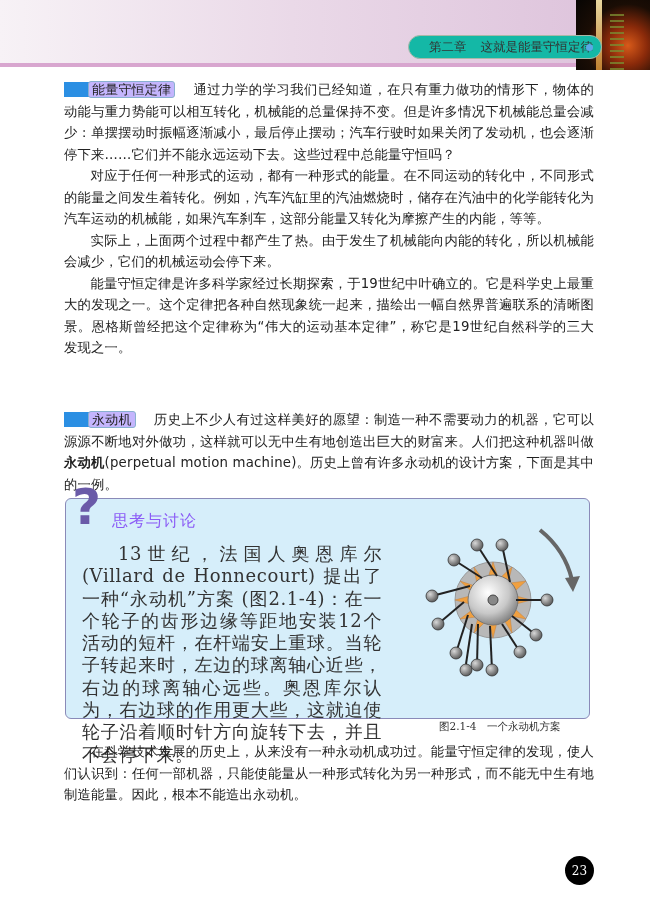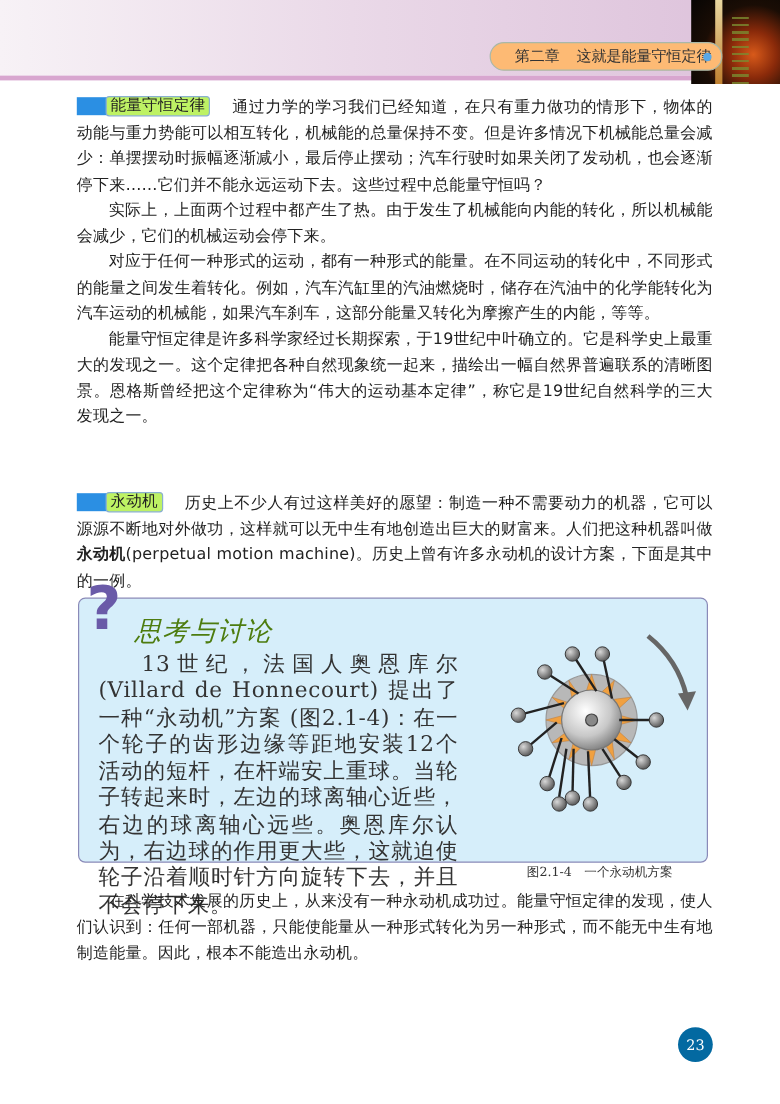--- a/index.html
+++ b/index.html
@@ -7,63 +7,63 @@
          font-family:"DejaVu Sans", sans-serif; color:#222; }
   .header-bg { position:absolute; left:0; top:0; width:650px; height:63px;
                background:linear-gradient(90deg,#f7f2f6 0%,#ead9e8 45%,#dcc0da 100%); }
   .header-line { position:absolute; left:0; top:63px; width:650px; height:4px; background:#d8a6cf; }
   .header-photo { position:absolute; left:576px; top:0; width:74px; height:70px;
                   background:radial-gradient(circle at 70% 65%, #d85a1a 0%, #8a2a0a 28%, #1a0d05 60%, #070503 100%); }
   .header-photo .tower { position:absolute; left:20px; top:0; width:6px; height:70px; background:linear-gradient(180deg,#e8d7a0,#c08030); }
   .header-photo .tower2 { position:absolute; left:34px; top:10px; width:14px; height:60px;
      background:repeating-linear-gradient(0deg,#7a8a30 0 2px,transparent 2px 6px); opacity:.8; }
   .chapter-pill { position:absolute; left:408px; top:35px; width:194px; height:24px; border-radius:12px;
-                  background:#fdba74; border:1px solid #a9b8a8; box-sizing:border-box;
+                  background:#14b8a6; border:1px solid #a9b8a8; box-sizing:border-box;
                   display:flex; align-items:center; padding-left:20px; font-size:12.5px; color:#333; }
   .chapter-pill .num { margin-right:14px; }
   .chapter-pill .dot { position:absolute; right:8px; top:8px; width:7px; height:7px; border-radius:50%; background:#5aa8e6; }
   .content { position:absolute; left:64px; width:530px; font-size:13.3px; line-height:21.5px; letter-spacing:0.2px; text-align:justify; }
   p { margin:0; }
   .indent { text-indent:2em; }
   .tag { display:inline-block; position:relative; height:17px; line-height:17px; vertical-align:1px; margin-right:18px; }
   .tag .blue { display:inline-block; width:26px; height:15px; background:#2b8fe3; vertical-align:middle; }
-  .tag .lbl { display:inline-block; background:#bef264; border:1px solid #8ab0d0; border-radius:3px; padding:0 3px;
+  .tag .lbl { display:inline-block; background:#c4b5fd; border:1px solid #8ab0d0; border-radius:3px; padding:0 3px;
               font-size:13px; margin-left:-2px; vertical-align:middle; height:15px; line-height:15px; }
   b.em { font-weight:bold; }
   .discuss { position:absolute; left:65px; top:498px; width:525px; height:221px; box-sizing:border-box;
              background:#d6eefa; border:1.5px solid #8a8ab8; border-radius:6px; }
   .qmark { position:absolute; left:72px; top:482px; font-size:50px; font-weight:bold; color:#6a5aa8;
            font-family:"DejaVu Sans", sans-serif; line-height:50px; }
-  .discuss-title { position:absolute; left:112px; top:511px; font-size:22px; color:#4d7c0f; letter-spacing:1px;font-style:italic; }
+  .discuss-title { position:absolute; left:112px; top:511px; font-size:16px; color:#8b5cf6; letter-spacing:1px; }
   .discuss-text { position:absolute; left:82px; top:543px; width:300px; font-size:18px; line-height:22.3px;
                   font-family:"DejaVu Serif", serif; color:#333; text-align:justify; letter-spacing:0.6px; }
   .figure { position:absolute; left:420px; top:520px; width:170px; height:160px; }
   .caption { position:absolute; left:439px; top:720px; font-size:10.5px; color:#333; font-family:"DejaVu Serif", serif; }
-  .page-num { position:absolute; left:565px; top:856px; width:29px; height:29px; border-radius:50%; background:#0369a1;
+  .page-num { position:absolute; left:565px; top:856px; width:29px; height:29px; border-radius:50%; background:#000000;
               color:#fff; font-size:12px; display:flex; align-items:center; justify-content:center; font-family:"DejaVu Serif", serif; }
 </style>
 </head>
 <body>
 
 <div class="header-bg"></div>
 <div class="header-line"></div>
 <div class="header-photo">
   <div class="tower"></div>
   <div class="tower2"></div>
 </div>
 <div class="chapter-pill">
   <span class="num">第二章</span>
   <span>这就是能量守恒定律</span>
   <span class="dot"></span>
 </div>
 
 <div class="content" style="top:79px;">
   <p><span class="tag"><span class="blue"></span><span class="lbl">能量守恒定律</span></span><span>通过力学的学习我们已经知道，在只有重力做功的情形下，物体的动能与重力势能可以相互转化，机械能的总量保持不变。但是许多情况下机械能总量会减少：单摆摆动时振幅逐渐减小，最后停止摆动；汽车行驶时如果关闭了发动机，也会逐渐停下来……它们并不能永远运动下去。这些过程中总能量守恒吗？</span></p>
+  <p class="indent">对应于任何一种形式的运动，都有一种形式的能量。在不同运动的转化中，不同形式的能量之间发生着转化。例如，汽车汽缸里的汽油燃烧时，储存在汽油中的化学能转化为汽车运动的机械能，如果汽车刹车，这部分能量又转化为摩擦产生的内能，等等。</p>
   <p class="indent">实际上，上面两个过程中都产生了热。由于发生了机械能向内能的转化，所以机械能会减少，它们的机械运动会停下来。</p>
-  <p class="indent">对应于任何一种形式的运动，都有一种形式的能量。在不同运动的转化中，不同形式的能量之间发生着转化。例如，汽车汽缸里的汽油燃烧时，储存在汽油中的化学能转化为汽车运动的机械能，如果汽车刹车，这部分能量又转化为摩擦产生的内能，等等。</p>
   <p class="indent">能量守恒定律是许多科学家经过长期探索，于19世纪中叶确立的。它是科学史上最重大的发现之一。这个定律把各种自然现象统一起来，描绘出一幅自然界普遍联系的清晰图景。恩格斯曾经把这个定律称为“伟大的运动基本定律”，称它是19世纪自然科学的三大发现之一。</p>
 </div>
 
 <div class="content" style="top:409px;">
   <p><span class="tag"><span class="blue"></span><span class="lbl">永动机</span></span><span>历史上不少人有过这样美好的愿望：制造一种不需要动力的机器，它可以源源不断地对外做功，这样就可以无中生有地创造出巨大的财富来。人们把这种机器叫做</span><b class="em">永动机</b><span>(perpetual motion machine)。历史上曾有许多永动机的设计方案，下面是其中的一例。</span></p>
 </div>
 
 <div class="discuss"></div>
 <div class="qmark">?</div>
 <div class="discuss-title">思考与讨论</div>

